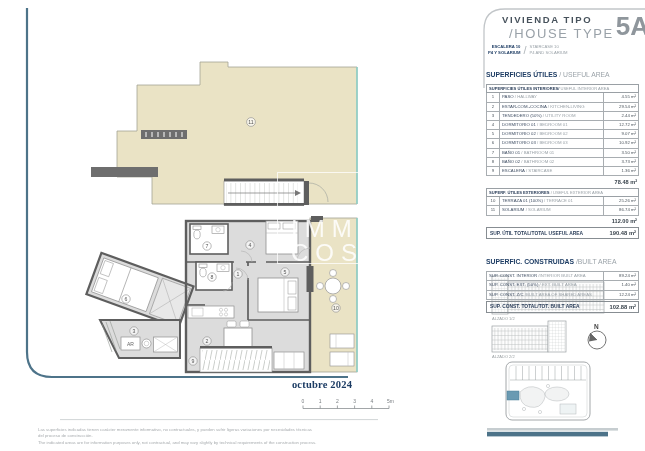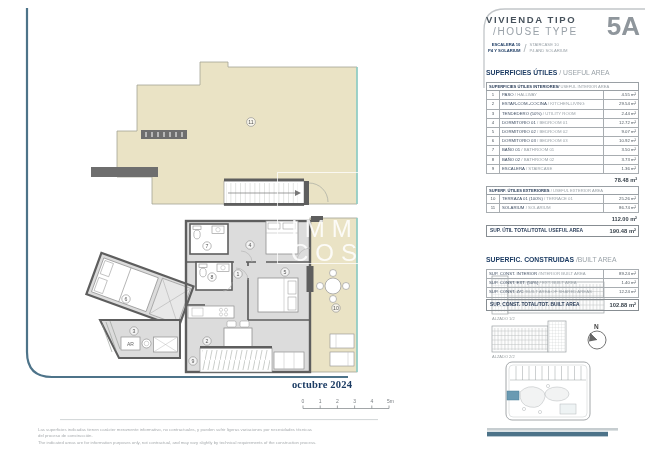--- a/index.html
+++ b/index.html
@@ -3,24 +3,24 @@
 <meta charset="utf-8">
 <style>
   html,body{margin:0;padding:0;background:#fff;}
   body{font-family:"Liberation Sans", sans-serif;}
   #sheet{position:relative;width:645px;height:451px;background:#fff;overflow:hidden;}
   #plan-svg{position:absolute;left:0;top:0;}
   svg text{font-family:"Liberation Sans", sans-serif;}
 
   
   #right-panel{position:absolute;left:486px;top:14px;width:154px;}
-  .title-row{display:flex;align-items:flex-start;}
+  .title-row{display:flex;align-items:flex-start;padding-left:16px;}
   .title-col{flex:1;}
   .t-es{font-size:9.5px;font-weight:bold;letter-spacing:1.6px;color:#47525c;white-space:nowrap;}
-  .t-en{font-size:10px;letter-spacing:1.6px;color:#99a1a8;white-space:nowrap;margin-left:7px;margin-top:1px;}
+  .t-en{font-size:13px;letter-spacing:1.6px;color:#99a1a8;white-space:nowrap;margin-left:7px;margin-top:1px;}
   .t-code{font-size:26px;font-weight:700;color:#8f969c;line-height:0.95;margin-left:2px;}
   .subtitle{display:flex;align-items:center;margin-top:3px;margin-left:2px;}
   .sub-es{font-size:4.2px;font-weight:bold;color:#1e3d64;text-align:right;line-height:1.35;}
   .sub-slash{font-size:11px;color:#b2b8bc;margin:0 3px;font-weight:300;}
   .sub-en{font-size:4.2px;color:#9aa2a8;line-height:1.35;}
 
   .sec-head{margin-top:7px;white-space:nowrap;}
   .sec-es{font-size:6.8px;font-weight:bold;color:#1e3d64;}
   .sec-en{font-size:6.8px;color:#9aa2a8;}
 

